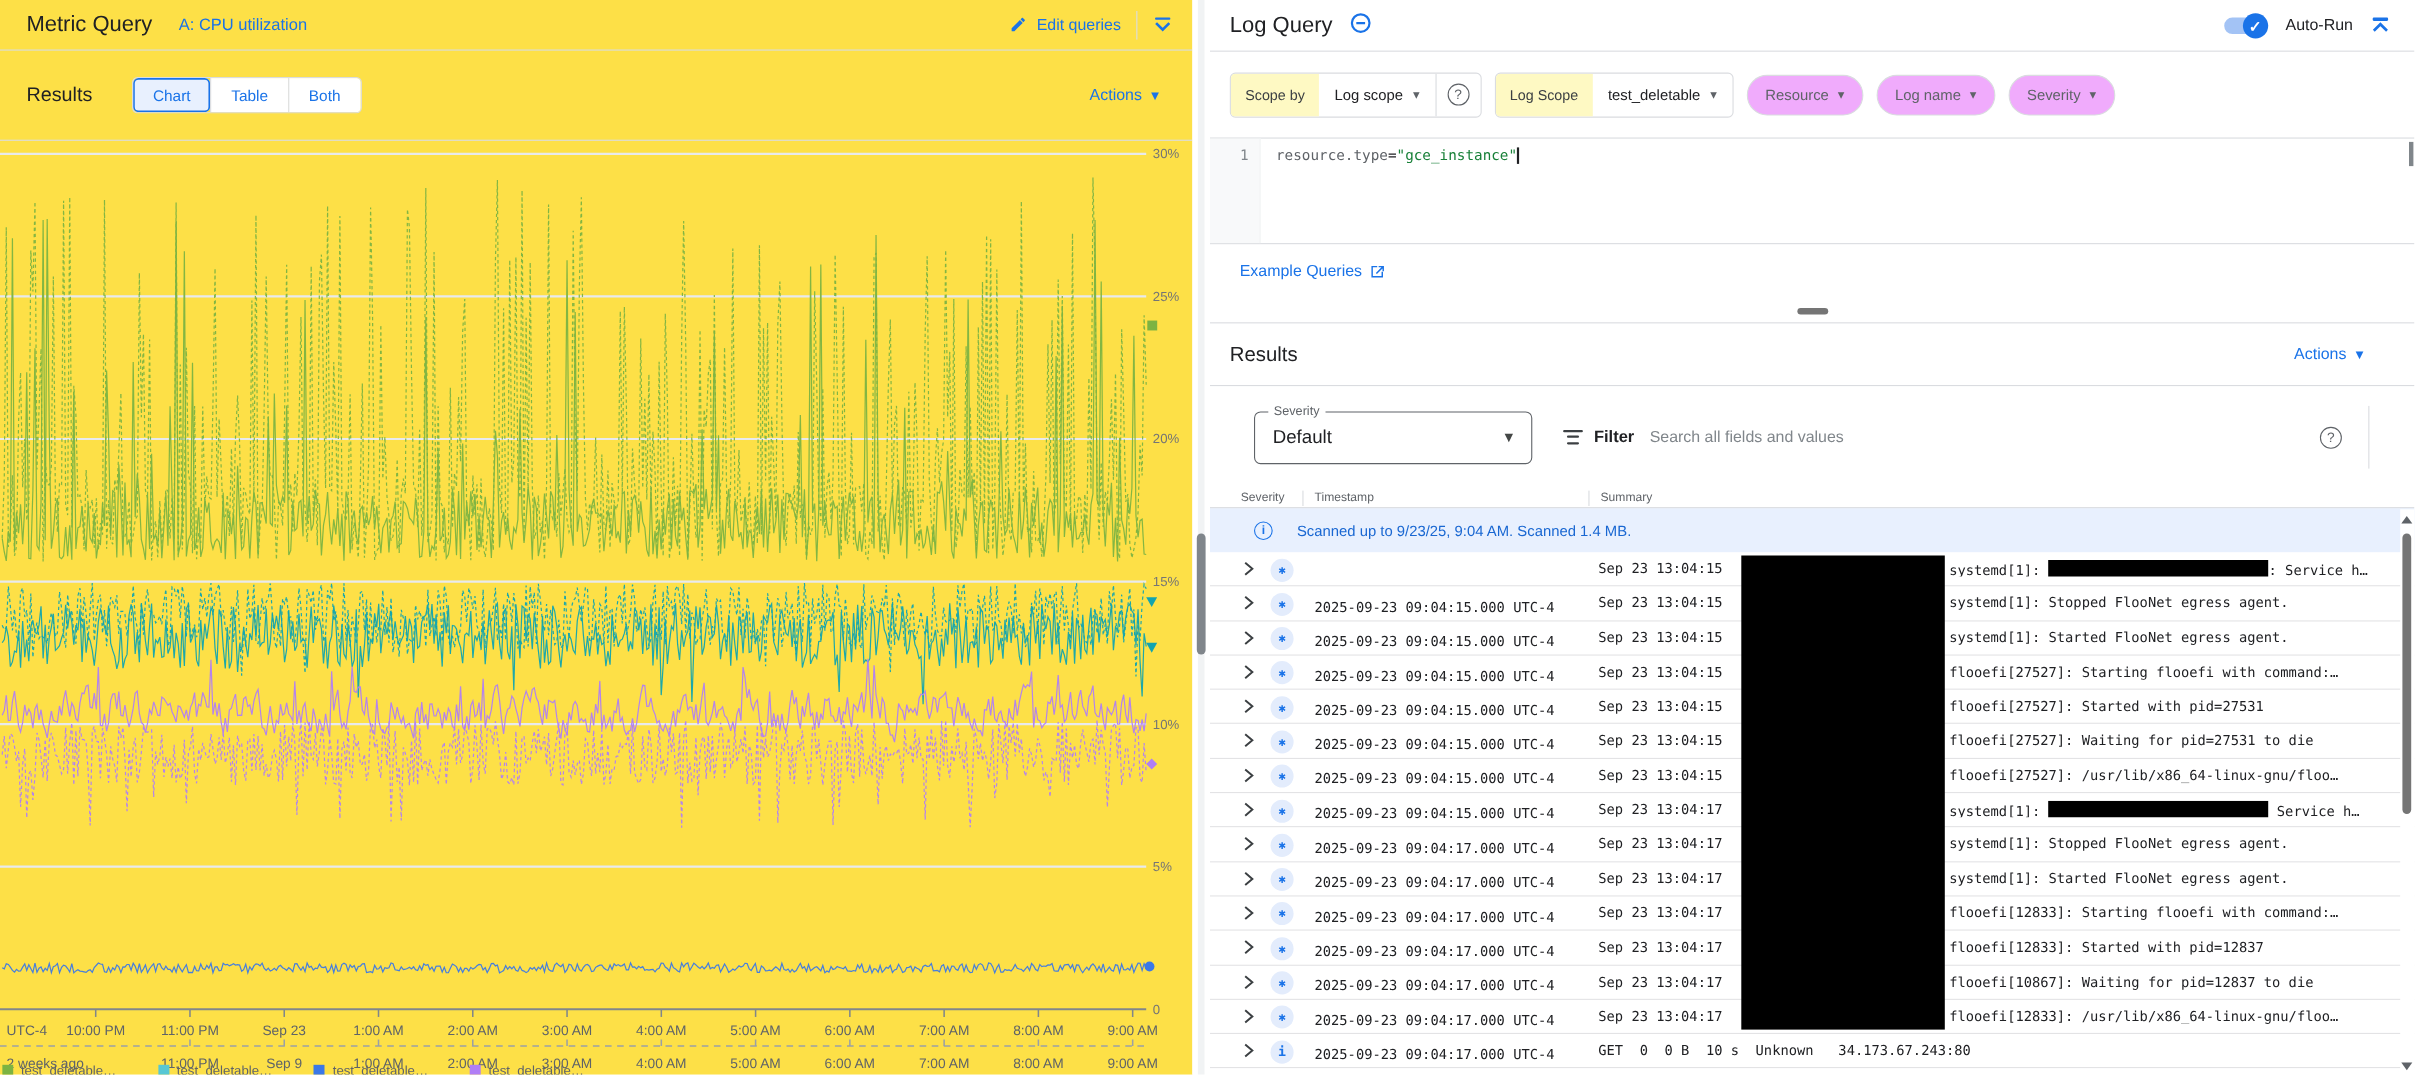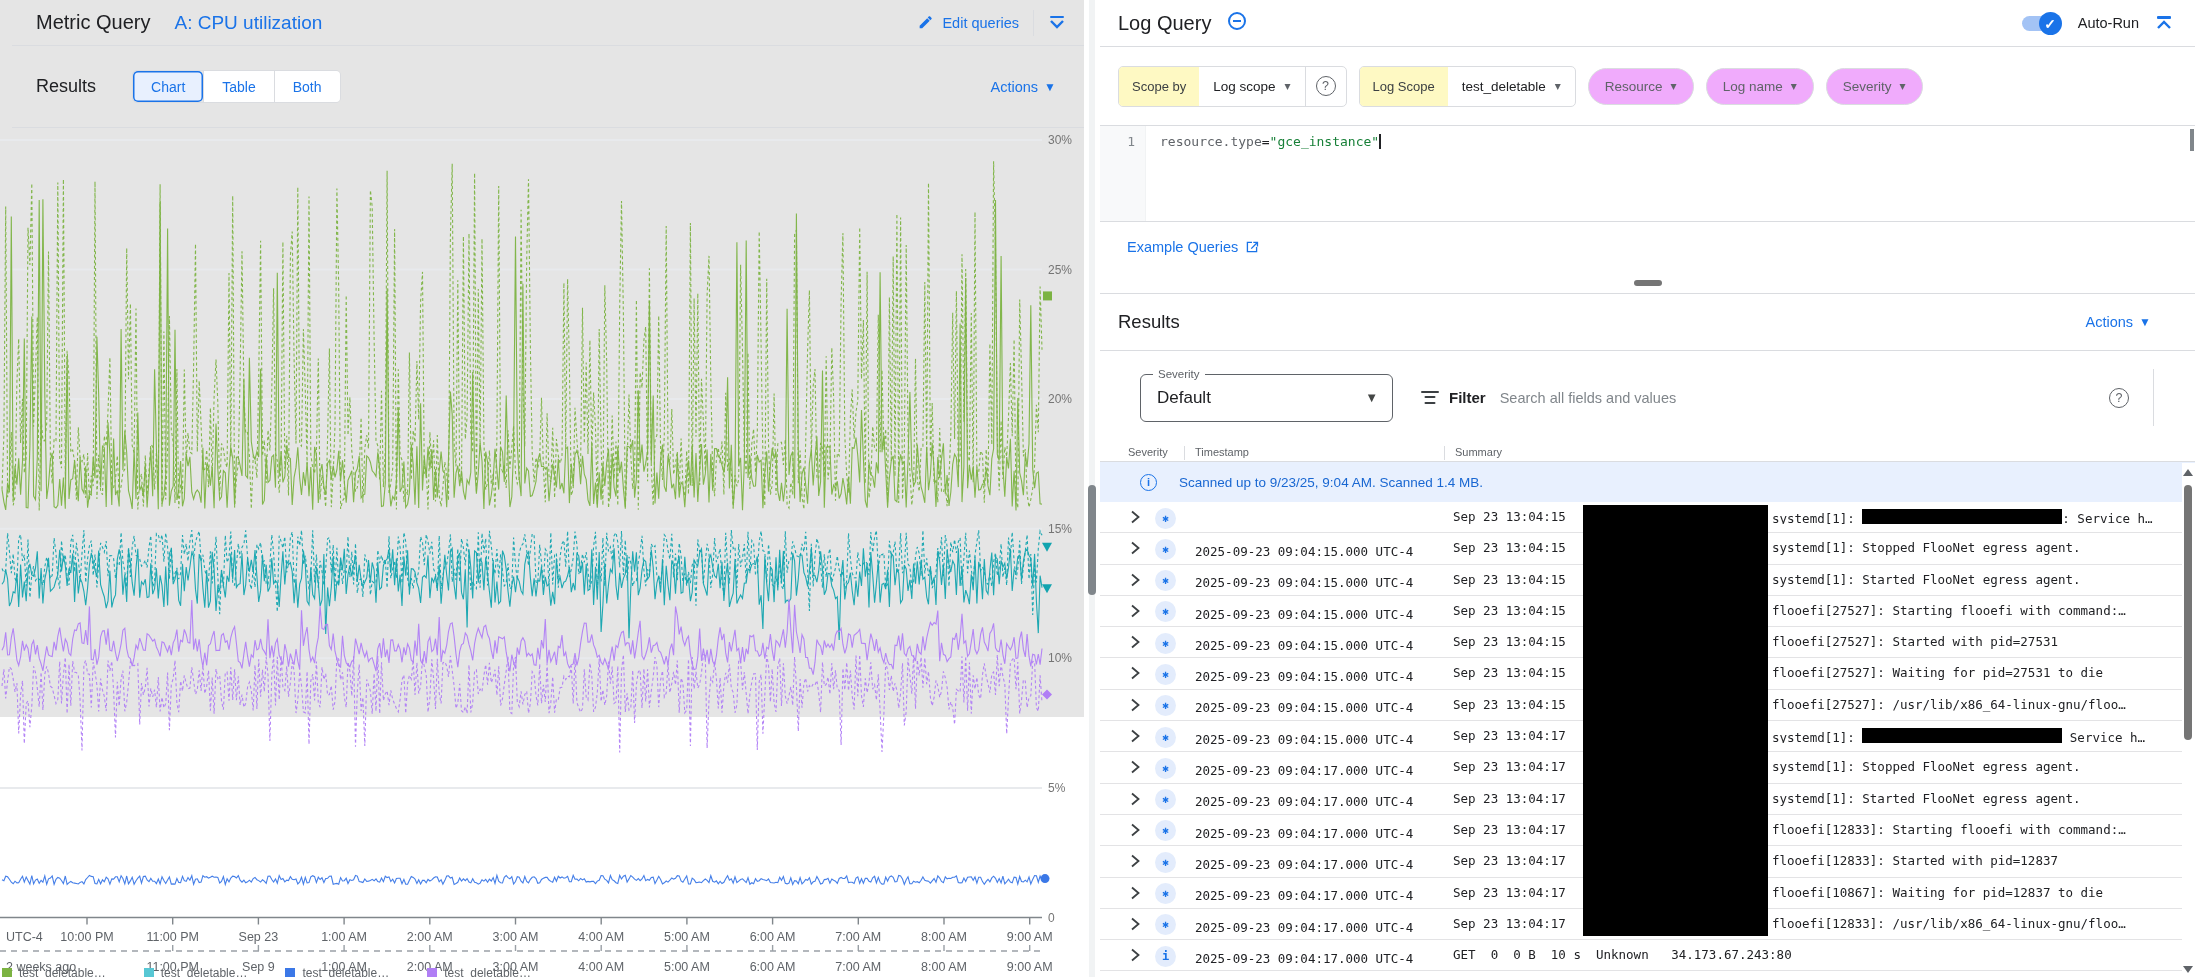--- a/index.html
+++ b/index.html
@@ -1,23 +1,23 @@
 <!DOCTYPE html>
 <html><head>
 <meta charset="utf-8">
 <style>
   * { margin:0; padding:0; box-sizing:border-box; }
   html,body { width:2195px; height:977px; background:#fff; font-family:"Liberation Sans", sans-serif; color:#202124; overflow:hidden; }
   #app { position:relative; width:2195px; height:977px; }
 
   
-  #left-panel { position:absolute; left:0; top:0; width:1084px; height:717px; background:#e5e5e5;padding-left:12px; }
+  #left-panel { position:absolute; left:0; top:0; width:1084px; height:977px; background:#fde047; }
   .lp-header { position:relative; height:46px; border-bottom:1px solid #dadce0; display:flex; align-items:center; padding:0 18px 0 24px; }
   .panel-title { font-size:20px; color:#202124; }
-  .metric-query-link { font-size:19px; color:#1a73e8; margin-left:24px; cursor:pointer; }
+  .metric-query-link { font-size:15px; color:#1a73e8; margin-left:24px; cursor:pointer; }
   .lp-header-right { margin-left:auto; display:flex; align-items:center; gap:14px; }
   .blue-action { display:flex; align-items:center; gap:8px; color:#1a73e8; font-size:14.5px; cursor:pointer; }
   .vdiv { width:1px; height:26px; background:#dadce0; }
   .collapse-icon { width:18px; height:18px; position:relative; cursor:pointer; }
   .collapse-icon .bar { position:absolute; left:2px; right:2px; top:2px; height:2.5px; background:#1a73e8; border-radius:1px; }
   .collapse-icon svg { position:absolute; left:0; top:4px; }
 
   .lp-results-bar { position:relative; height:82px; border-bottom:1px solid #dadce0; display:flex; align-items:center; padding:0 28px 0 24px; }
   .results-title { font-size:18px; }
   .tab-group { display:flex; margin-left:36px; border:1px solid #dadce0; border-radius:5px; overflow:hidden; height:33px; }

